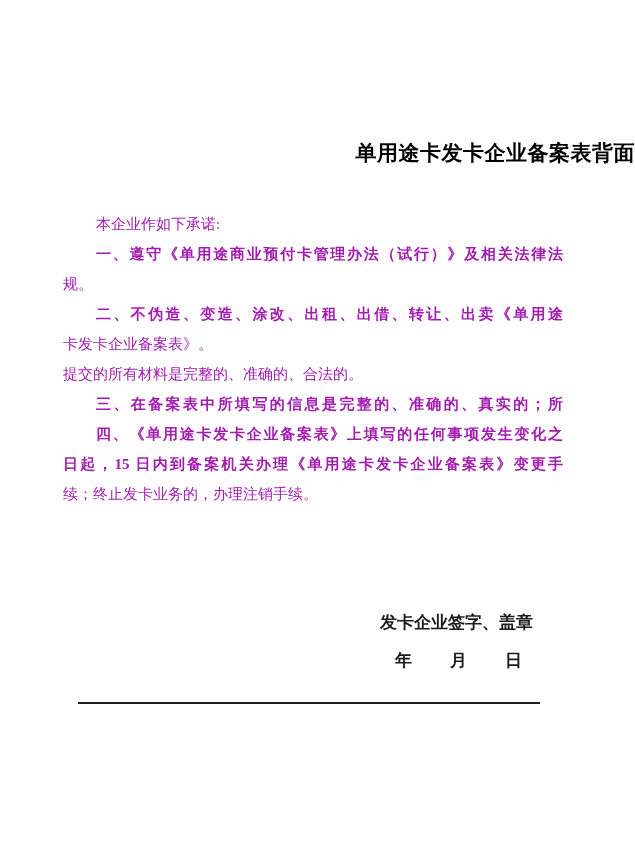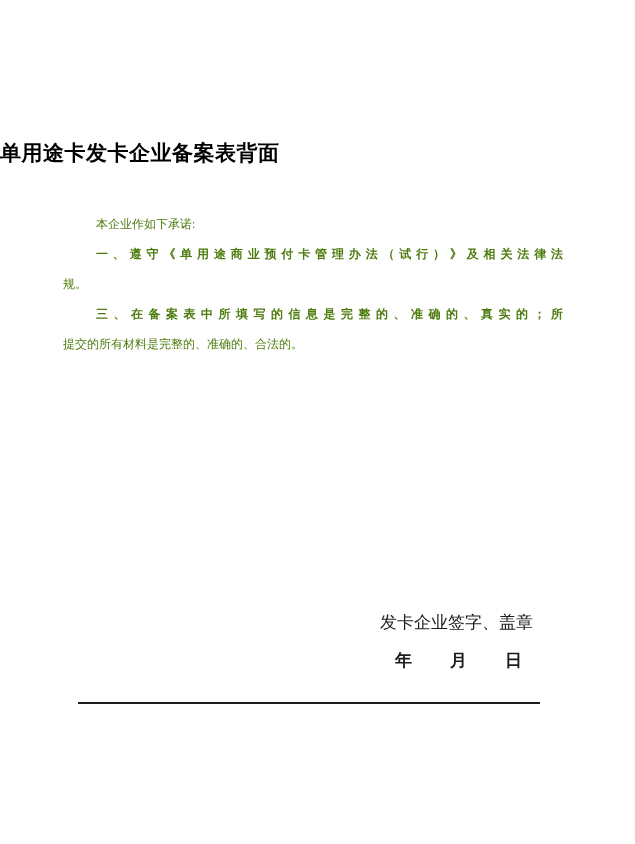--- a/index.html
+++ b/index.html
@@ -14,35 +14,35 @@
     background: #ffffff;
     overflow: hidden;
     color: #1f1f1f;
   }
 
   .doc-title {
     position: absolute;
     top: 139px;
     left: 0;
     width: 635px;
-    text-align: left;
+    text-align: right;
     font-size: 21px;
     line-height: 28px;
     font-weight: 700;
     color: #000000;
     letter-spacing: 0.5px;
   }
 
   .doc-body {
     position: absolute;
     top: 209px;
     left: 63px;
     width: 500px;
-    font-size: 12px;
-    color: #4d7c0f;
+    font-size: 15px;
+    color: #a21caf;
   }
 
   .para { }
 
   .line {
     height: 30px;
     line-height: 30px;
     text-align: justify;
     text-align-last: left;
     white-space: nowrap;
@@ -50,21 +50,21 @@
   }
   .line.jfull { text-align-last: justify; white-space: normal; font-weight: bold; }
   .line.first { text-indent: 33px; }
 
   .sig-block {
     position: absolute;
     top: 611px;
     right: 102px;
     font-size: 17px;
     line-height: 24px;
-    font-weight: 400;
+    font-weight: 700;
     color: #1a1a1a;
   }
 
   .date-row {
     position: absolute;
     top: 649px;
     left: 395px;
     display: flex;
     gap: 38px;
     font-size: 17px;
@@ -91,22 +91,31 @@
 
   <div class="doc-body" id="doc-body">
       <div class="para">
         <div class="line first">本企业作如下承诺:</div>
       </div>
       <div class="para">
         <div class="line first jfull">一、遵守《单用途商业预付卡管理办法（试行）》及相关法律法</div>
         <div class="line">规。</div>
       </div>
       <div class="para">
+        <div class="line first jfull">二、不伪造、变造、涂改、出租、出借、转让、出卖《单用途</div>
+        <div class="line">卡发卡企业备案表》。</div>
+      </div>
+      <div class="para">
+        <div class="line">提交的所有材料是完整的、准确的、合法的。</div>
         <div class="line first jfull">三、在备案表中所填写的信息是完整的、准确的、真实的；所</div>
-        <div class="line">提交的所有材料是完整的、准确的、合法的。</div>
+      </div>
+      <div class="para">
+        <div class="line first jfull">四、《单用途卡发卡企业备案表》上填写的任何事项发生变化之</div>
+        <div class="line jfull">日起，15 日内到备案机关办理《单用途卡发卡企业备案表》变更手</div>
+        <div class="line">续；终止发卡业务的，办理注销手续。</div>
       </div>
     </div>
 
   <div class="sig-block">发卡企业签字、盖章</div>
 
   <div class="date-row">
     <span>年</span>
     <span>月</span>
     <span>日</span>
   </div>

